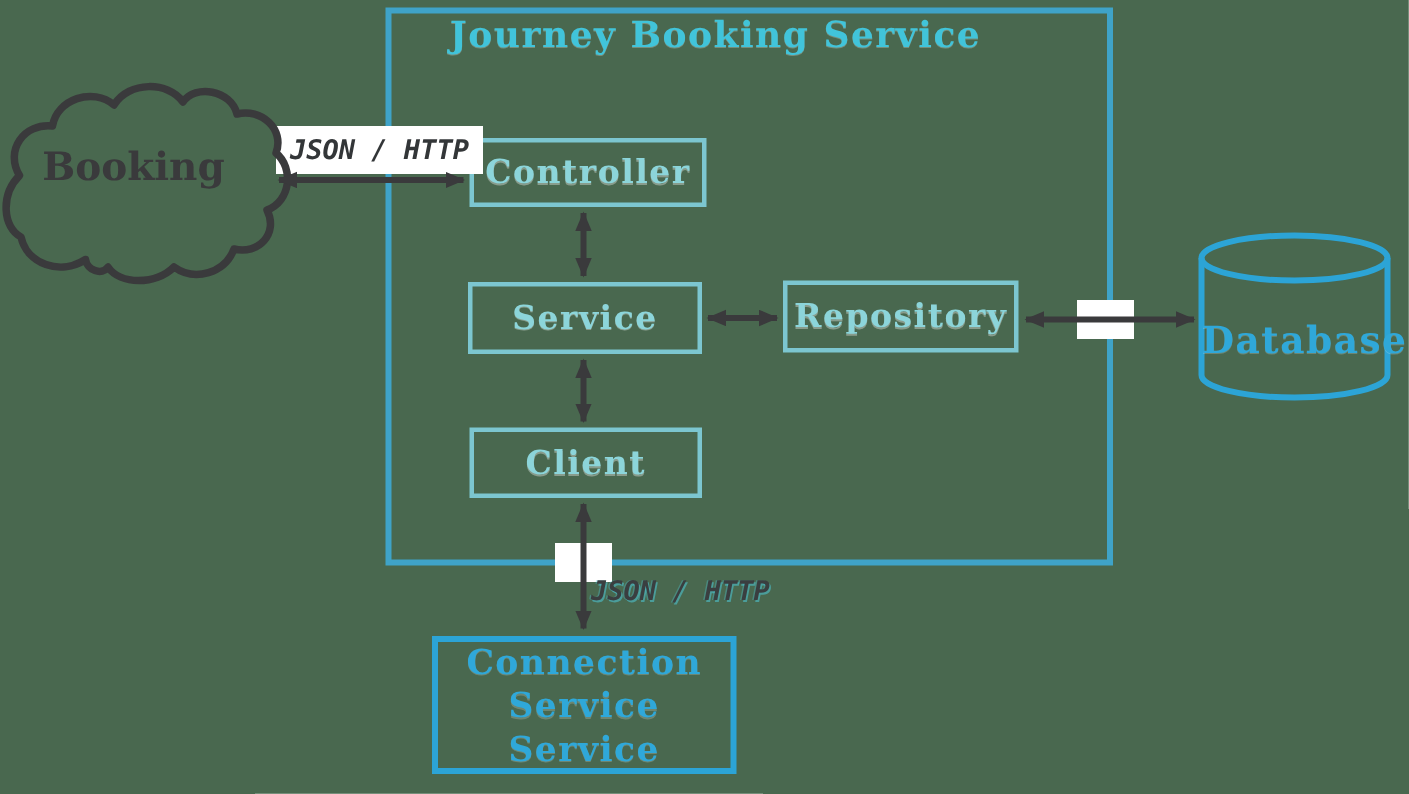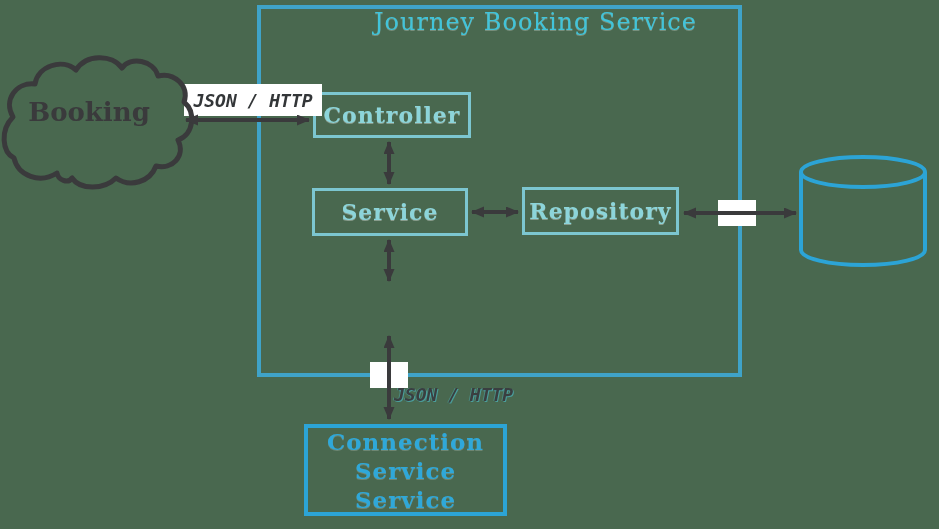--- a/index.html
+++ b/index.html
@@ -10,42 +10,42 @@
     overflow:hidden;
     font-family:"DejaVu Serif", serif;
   }
   
   .big-box{
     position:absolute;left:257px;top:5px;width:485px;height:372px;
     border:4px solid #3fa3c8;box-sizing:border-box;z-index:1;
   }
   .big-box-title{
     position:absolute;left:257px;top:8px;width:440px;height:28px;
-    text-align:right;font-size:24px;font-weight:normal;
+    text-align:center;font-size:24px;font-weight:bold;
     color:#41c4da;letter-spacing:1px;z-index:2;
     text-shadow:0 1px 0 rgba(255,255,255,.25);
   }
   .node{
     position:absolute;box-sizing:border-box;z-index:2;
     display:flex;align-items:center;justify-content:center;
     border:3px solid #7cc6d0;
   }
   .node .lbl{
     font-size:22px;font-weight:bold;color:#8cd5da;letter-spacing:1px;
     text-shadow:0 1px 0 rgba(255,255,255,.35);
   }
   .controller{left:313px;top:92px;width:158px;height:46px;}
   .service{left:312px;top:188px;width:156px;height:48px;}
   .repository{left:522px;top:187px;width:157px;height:48px;}
   .client{left:313px;top:285px;width:155px;height:47px;}
   .model{left:523px;top:285px;width:156px;height:46px;border-style:dashed;}
   .cls-box{
     position:absolute;left:288px;top:424px;width:203px;height:92px;
     border:4px solid #2ca4d6;box-sizing:border-box;z-index:2;
-    display:flex;flex-direction:column;align-items:center;justify-content:center;margin-left:16px;
+    display:flex;flex-direction:column;align-items:center;justify-content:center;
   }
   .cls-box .line{
     font-size:23px;font-weight:bold;color:#2fa8d9;line-height:29px;
     letter-spacing:1px;text-shadow:0 1px 0 rgba(255,255,255,.2);
   }
   
   .plate{
     position:absolute;left:184px;top:84px;width:138px;height:32px;
     background:#ffffff;z-index:2;
     display:flex;align-items:center;justify-content:center;
@@ -91,37 +91,41 @@
 
   <div class="node controller">
     <span class="lbl">Controller</span>
   </div>
   <div class="node service">
     <span class="lbl">Service</span>
   </div>
   <div class="node repository">
     <span class="lbl">Repository</span>
   </div>
+  <div class="node client">
+    <span class="lbl">Client</span>
+  </div>
 
   <div class="cls-box">
     <span class="line">Connection</span>
     <span class="line">Service</span>
     <span class="line">Service</span>
   </div>
 
   <div class="plate">
     <span class="http">JSON / HTTP</span>
   </div>
 
   <div class="port port-right"></div>
   <div class="port port-bottom"></div>
 
   <div class="http-bottom">JSON / HTTP</div>
 
   <div class="internet-label">Booking</div>
+  <div class="database-label">Database</div>
 
   <svg class="overlay" width="939" height="529" viewBox="0 0 939 529">
     <defs>
       <marker id="ah" markerUnits="userSpaceOnUse" markerWidth="14" markerHeight="12" refX="12" refY="5.5" orient="auto-start-reverse">
         <path d="M0,0 L13,5.5 L0,11 Z" fill="#3a3a3c"></path>
       </marker>
     </defs>
 
     <path d="M 57,173
              C 40,184 18,176 14,158

